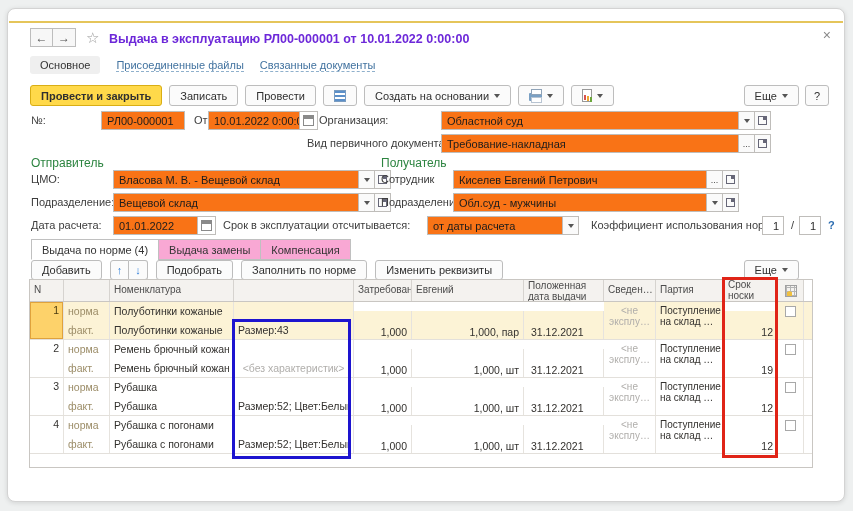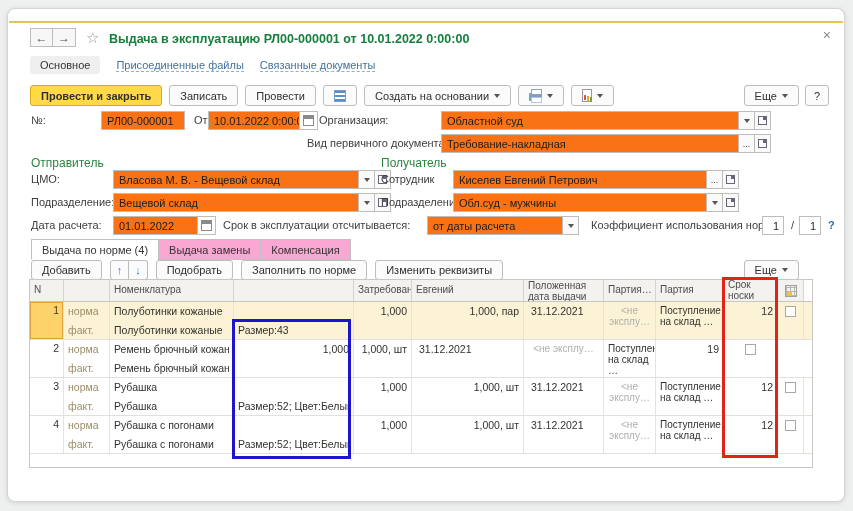--- a/index.html
+++ b/index.html
@@ -11,21 +11,21 @@
             box-shadow:0 1px 5px rgba(0,0,0,.12); }
 
   .topline { position:absolute; left:1px; right:1px; top:12px; height:2px; background:#e5c55a; }
 
   
   .nav-btns { position:absolute; left:22px; top:19px; display:flex; }
   .nb { width:23px; height:19px; border:1px solid #bdbdbd; background:#f7f7f7; font-size:12px; color:#4c4c4c;
         display:flex; align-items:center; justify-content:center; cursor:default; }
   .nb + .nb { border-left:none; }
   .star { position:absolute; left:78px; top:20px; font-size:15px; color:#9a9a9a; }
-  .wtitle { position:absolute; left:101px; top:23px; font-size:12.5px; font-weight:bold; color:#15803d; white-space:nowrap; }
+  .wtitle { position:absolute; left:101px; top:23px; font-size:12.5px; font-weight:bold; color:#6d28d9; white-space:nowrap; }
   .wclose { position:absolute; right:13px; top:18px; font-size:14px; color:#8a8a8a; }
 
   
   .navrow { position:absolute; left:22px; top:47px; display:flex; align-items:center; gap:16px; }
   .nav-pill { background:#efefef; border-radius:3px; padding:3px 10px; font-size:11px; color:#333; }
   .nav-link { font-size:11px; color:#41729f; border-bottom:1px dashed #8fb0cc; cursor:pointer; }
 
   
   .toolbar { position:absolute; left:22px; top:76px; display:flex; gap:7px; align-items:center; }
   .btn { height:21px; border:1px solid #bdbdbd; border-radius:3px; background:#fbfbfb; font-size:11px;
@@ -84,21 +84,21 @@
   .hrow { height:22px; border-bottom:1px solid #c9c6c2; background:#f4f2ef; }
   .hc { border-right:1px solid #d6d3cf; font-size:10px; color:#4c4c4c; padding:2px 4px; overflow:hidden; line-height:10.5px; display:flex; align-items:center; }
   .hc.wrap { align-items:flex-start; padding-top:1px; }
   .hc:last-child { border-right:none; background:#fff; }
   .trow { height:38px; border-bottom:1px solid #e3e0db; }
   .c { border-right:1px solid #e6e3de; padding:0 4px; font-size:10.5px; color:#33312e; overflow:hidden; }
   .c:last-child { border-right:none; }
   .line { height:19px; line-height:19px; white-space:nowrap; overflow:hidden; }
   .kind { color:#9c8d68; }
   .num { text-align:right; padding-top:2px; }
-  .top1 { padding-top:3px; line-height:13px; white-space:nowrap; }
+  .top1 { padding-top:15px; line-height:13px; white-space:nowrap;margin-top:9px; }
   .rt { text-align:right; }
   .small2 { font-size:10px; line-height:11px; padding-top:3px; }
   .gray { color:#b0aeab;text-align:center; }
   .cb { width:11px; height:11px; border:1px solid #a8a8a8; background:#fff; margin:4px auto 0; }
   .selected .c { background:#fcf3d6; }
   .cursor-cell { background:#fdd26a !important; box-shadow:inset 0 0 0 1px #dfa23c; color:#4a3b10; }
   .ic-grid { width:12px; height:12px; border:1px solid #a0a0a0; margin:0 auto; display:block;
       background:
         radial-gradient(circle at 3.5px 8px, #f0c040 2.5px, transparent 3px),
         repeating-linear-gradient(0deg,#b5b5b5 0 1px, transparent 1px 4px),
@@ -272,21 +272,21 @@
 
   <div class="gtable">
     <div class="grow hrow">
       <div class="hc">N</div>
       <div class="hc"></div>
       <div class="hc">Номенклатура</div>
       <div class="hc"></div>
       <div class="hc">Затребовано</div>
       <div class="hc">Евгений</div>
       <div class="hc wrap">Положенная дата выдачи</div>
-      <div class="hc">Партия…</div>
+      <div class="hc">Сведен…</div>
       <div class="hc">Партия</div>
       <div class="hc">Срок носки</div>
       <div class="hc" style="justify-content:center">
           <span class="ic-grid"></span>
         </div>
       <div class="hc"></div>
     </div>
 
     <div class="grow trow selected">
       <div class="c num cursor-cell">1</div>
@@ -317,20 +317,24 @@
     <div class="grow trow">
       <div class="c num">2</div>
       <div class="c">
         <div class="line kind">норма</div>
         <div class="line kind">факт.</div>
       </div>
       <div class="c">
         <div class="line">Ремень брючный кожаный</div>
         <div class="line">Ремень брючный кожан…</div>
       </div>
+      <div class="c">
+        <div class="line"></div>
+        <div class="line gray">&lt;без характеристик&gt;</div>
+      </div>
       <div class="c top1 rt">1,000</div>
       <div class="c top1 rt">1,000, шт</div>
       <div class="c top1" style="padding-left:7px">31.12.2021</div>
       <div class="c small2 gray">&lt;не эксплу…</div>
       <div class="c small2">Поступление на склад …</div>
       <div class="c top1 rt">19</div>
       <div class="c">
           <div class="cb"></div>
         </div>
       <div class="c"></div>

